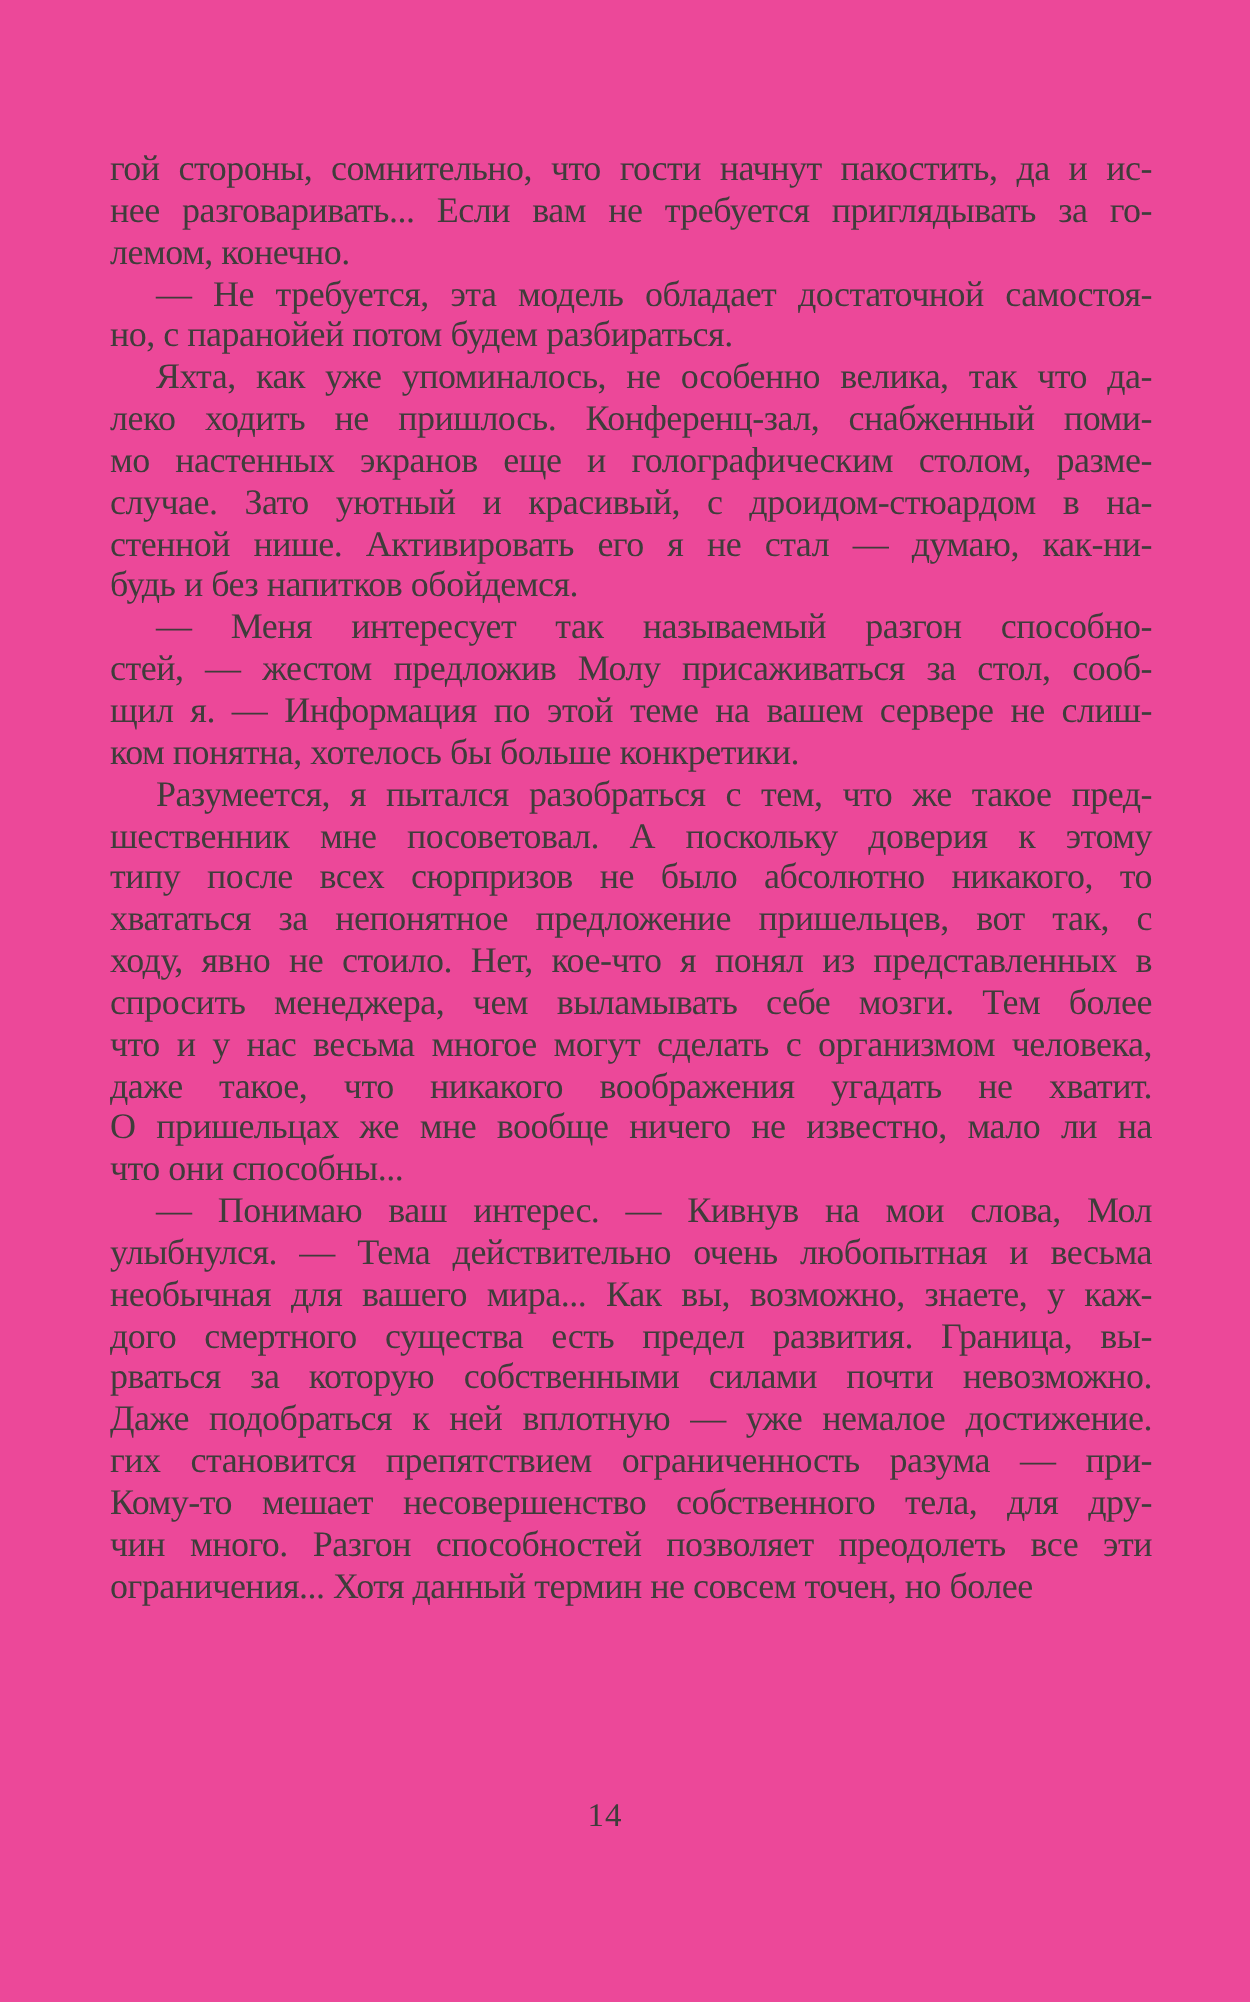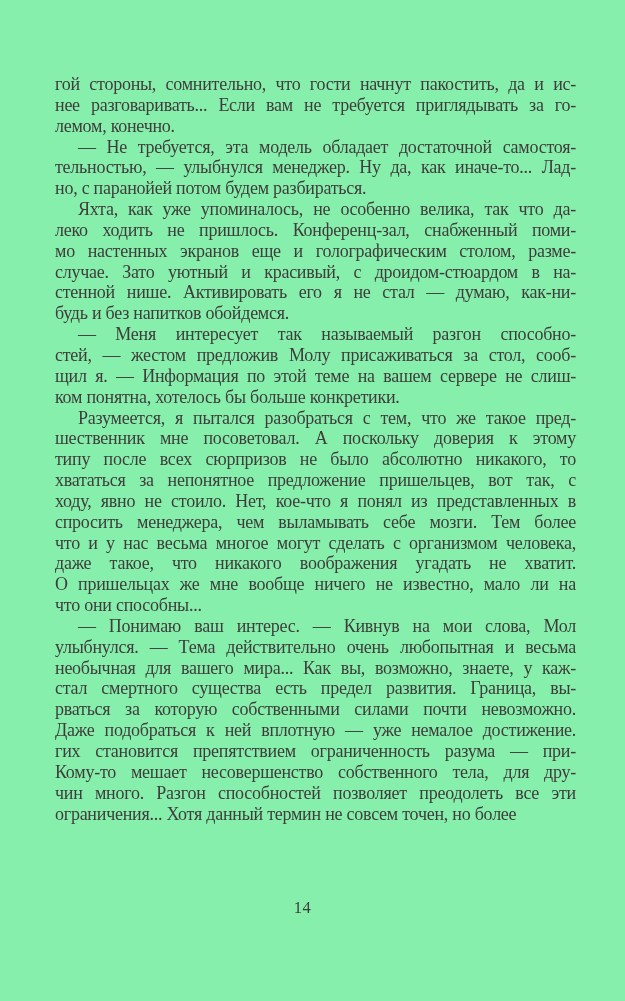--- a/index.html
+++ b/index.html
@@ -47,27 +47,26 @@
     text-align: center;
     font-size: 16.5px;
     line-height: 20px;
     transform: translateX(-13px);
     letter-spacing: 0.5px;
   }
 </style>
 </head>
 <body>
 
-<div class="book-page" style="background: #86efac; color: rgb(63, 61, 59);">
+<div class="book-page" style="background: #ec4899; color: rgb(63, 61, 59);">
   <div class="text-block" id="text-block">
       <div class="line">гой стороны, сомнительно, что гости начнут пакостить, да и ис-</div>
       <div class="line">нее разговаривать... Если вам не требуется приглядывать за го-</div>
       <div class="line last">лемом, конечно.</div>
       <div class="line indent">— Не требуется, эта модель обладает достаточной самостоя-</div>
-      <div class="line">тельностью, — улыбнулся менеджер. Ну да, как иначе-то... Лад-</div>
       <div class="line last">но, с паранойей потом будем разбираться.</div>
       <div class="line indent">Яхта, как уже упоминалось, не особенно велика, так что да-</div>
       <div class="line">леко ходить не пришлось. Конференц-зал, снабженный поми-</div>
       <div class="line">мо настенных экранов еще и голографическим столом, разме-</div>
       <div class="line">случае. Зато уютный и красивый, с дроидом-стюардом в на-</div>
       <div class="line">стенной нише. Активировать его я не стал — думаю, как-ни-</div>
       <div class="line last">будь и без напитков обойдемся.</div>
       <div class="line indent">— Меня интересует так называемый разгон способно-</div>
       <div class="line">стей, — жестом предложив Молу присаживаться за стол, сооб-</div>
       <div class="line">щил я. — Информация по этой теме на вашем сервере не слиш-</div>
@@ -78,21 +77,21 @@
       <div class="line">хвататься за непонятное предложение пришельцев, вот так, с</div>
       <div class="line">ходу, явно не стоило. Нет, кое-что я понял из представленных в</div>
       <div class="line">спросить менеджера, чем выламывать себе мозги. Тем более</div>
       <div class="line">что и у нас весьма многое могут сделать с организмом человека,</div>
       <div class="line">даже такое, что никакого воображения угадать не хватит.</div>
       <div class="line">О пришельцах же мне вообще ничего не известно, мало ли на</div>
       <div class="line last">что они способны...</div>
       <div class="line indent">— Понимаю ваш интерес. — Кивнув на мои слова, Мол</div>
       <div class="line">улыбнулся. — Тема действительно очень любопытная и весьма</div>
       <div class="line">необычная для вашего мира... Как вы, возможно, знаете, у каж-</div>
-      <div class="line">стал смертного существа есть предел развития. Граница, вы-</div>
+      <div class="line">дого смертного существа есть предел развития. Граница, вы-</div>
       <div class="line">рваться за которую собственными силами почти невозможно.</div>
       <div class="line">Даже подобраться к ней вплотную — уже немалое достижение.</div>
       <div class="line">гих становится препятствием ограниченность разума — при-</div>
       <div class="line">Кому-то мешает несовершенство собственного тела, для дру-</div>
       <div class="line">чин много. Разгон способностей позволяет преодолеть все эти</div>
       <div class="line last">ограничения... Хотя данный термин не совсем точен, но более</div>
     </div>
   <div class="page-number">14</div>
 </div>
 

